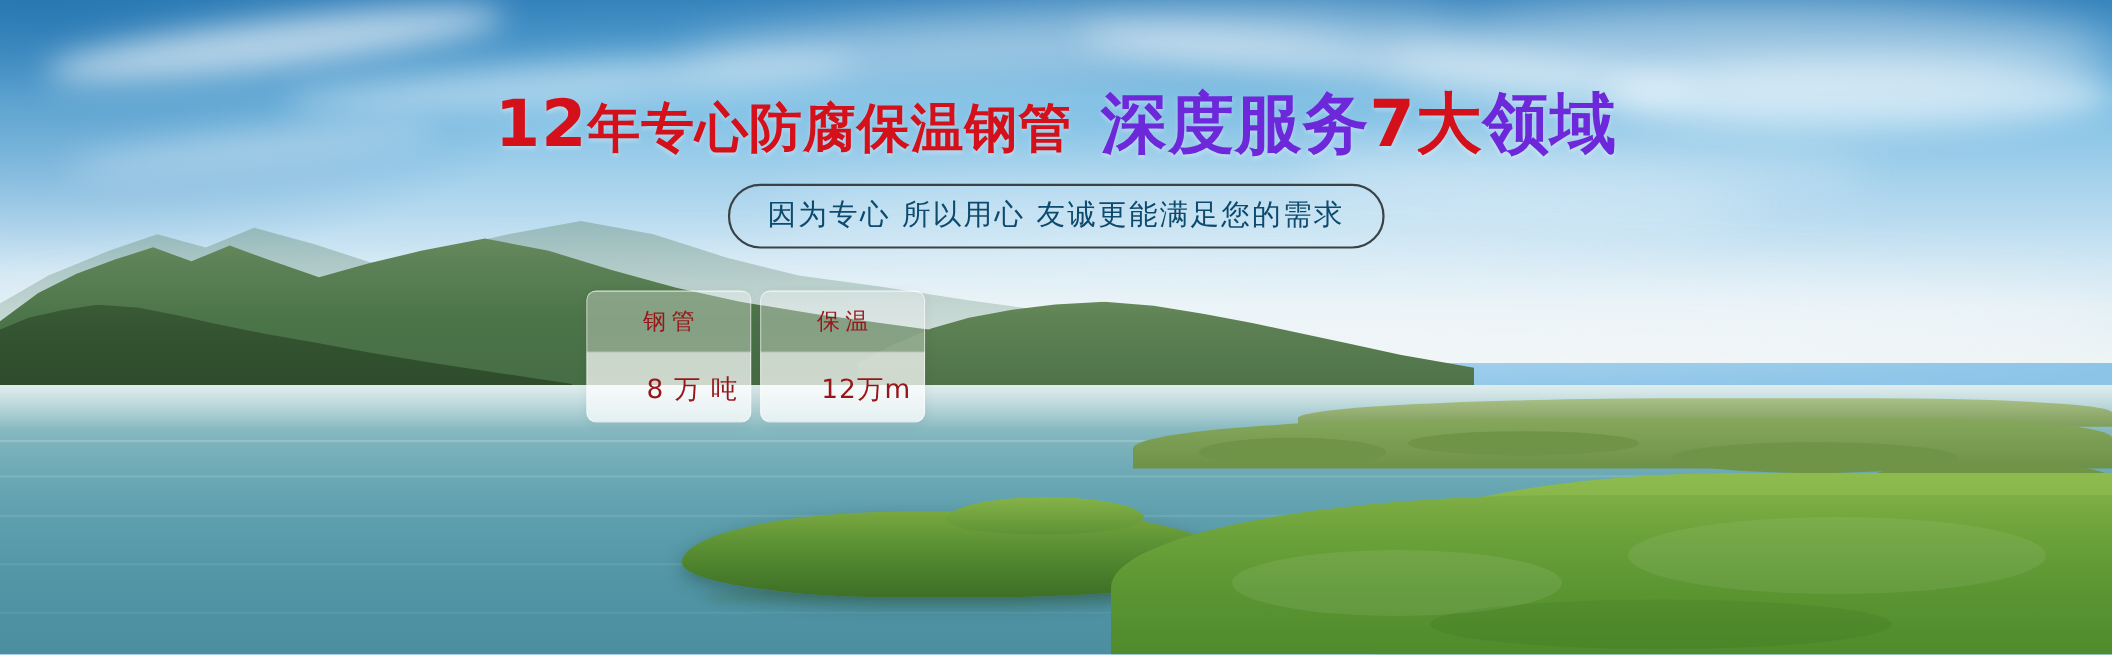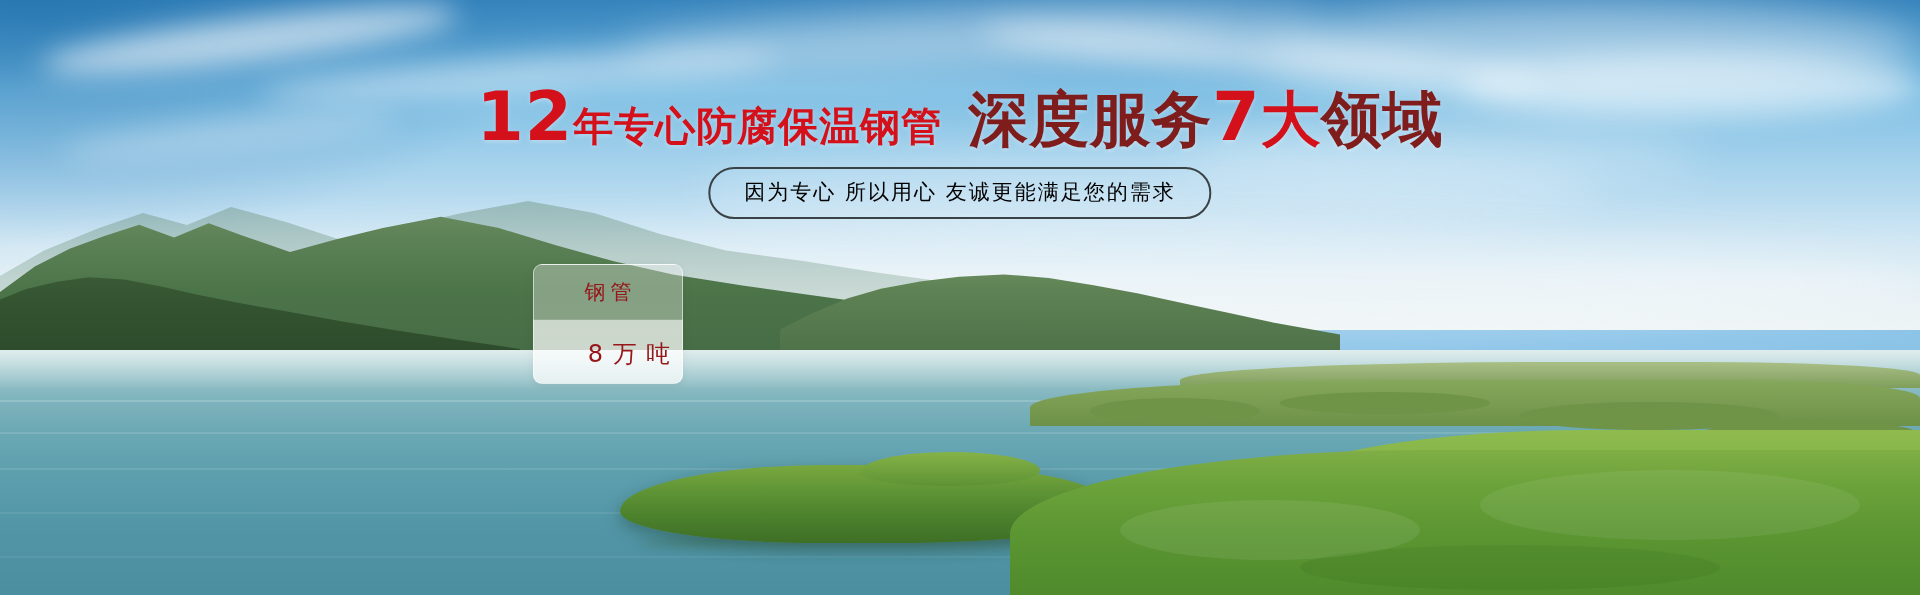--- a/index.html
+++ b/index.html
@@ -61,28 +61,28 @@
     background:linear-gradient(to bottom,#7fae45 0%,#6ba23a 25%,#5d9733 55%,#4f8a2c 100%);
     border-radius:46% 0 0 0/58% 0 0 0;}
   .grass-bottom2{position:absolute;left:1250px;top:430px;width:670px;height:165px;
     background:linear-gradient(to bottom,#8fbb4e,#5f9a32);border-radius:50% 0 0 0/45% 0 0 0;}
   .grass-tex{position:absolute;border-radius:50%;}
 
   
   .headline{position:absolute;left:0;top:83px;width:1920px;text-align:center;
     font-size:60px;font-weight:bold;line-height:1;letter-spacing:1px;white-space:nowrap;
     text-shadow:0 2px 4px rgba(255,255,255,.30);}
-  .hl-red{color:#d4111a;font-size:68px;}
-  .hl-dark{color:#7f1d1d;}
+  .hl-red{color:#d4111a;font-size:59px;}
+  .hl-dark{color:#6d28d9;}
   .hl-gap{display:inline-block;width:26px;}
 
   
   .pill{position:absolute;left:50%;transform:translateX(-50%);top:167px;
     padding:9px 34px 11px;border:2px solid #3a4246;border-radius:30px;
-    font-size:21px;color:#000000;letter-spacing:2px;white-space:nowrap;}
+    font-size:26px;color:#0c4a6e;letter-spacing:2px;white-space:nowrap;}
 
   
   .cards{position:absolute;left:533px;top:264px;display:flex;gap:8px;}
   .card{width:148px;height:118px;border-radius:9px;
     background:linear-gradient(to bottom,rgba(255,255,255,.30) 0%,rgba(255,255,255,.34) 46%,rgba(255,255,255,.72) 47%,rgba(255,255,255,.74) 100%);
     border:1px solid rgba(255,255,255,.55);
     display:flex;flex-direction:column;align-items:center;justify-content:center;
     box-shadow:0 2px 10px rgba(0,0,0,.06);gap:12px;}
   .card-title{font-size:21px;color:#96161a;letter-spacing:5px;text-indent:5px;margin-bottom:20px;}
   .card-value{font-size:24px;color:#96161a;letter-spacing:1px;white-space:nowrap;margin-left:43px;}
@@ -133,30 +133,34 @@
   <div class="island"></div>
   <div class="island2"></div>
 
   <div class="grass-bottom2"></div>
   <div class="grass-bottom"></div>
   <div class="grass-tex" style="left:1120px;top:500px;width:300px;height:60px;background:rgba(255,255,255,.08);"></div>
   <div class="grass-tex" style="left:1480px;top:470px;width:380px;height:70px;background:rgba(255,255,255,.07);"></div>
   <div class="grass-tex" style="left:1300px;top:545px;width:420px;height:45px;background:rgba(0,60,0,.07);"></div>
 
   <div class="headline">
-    <span class="hl-red">12</span><span class="hl-red" style="font-size:40px;">年专心防腐保温钢管</span><span class="hl-gap"></span><span class="hl-dark">深度服务</span><span class="hl-red">7</span><span class="hl-red" style="font-size:60px;">大</span><span class="hl-dark">领域</span>
+    <span class="hl-red">12</span><span class="hl-red" style="font-size:48px;">年专心防腐保温钢管</span><span class="hl-gap"></span><span class="hl-dark">深度服务</span><span class="hl-red">7</span><span class="hl-red" style="font-size:60px;">大</span><span class="hl-dark">领域</span>
   </div>
 
   <div class="pill">
     <span>因为专心 所以用心  友诚更能满足您的需求</span>
   </div>
 
   <div class="cards">
 
     <div class="card">
       <div class="card-title">钢管</div>
       <div class="card-value"><span>8 万 吨</span></div>
     </div>
 
 
+    <div class="card">
+      <div class="card-title">保温</div>
+      <div class="card-value"><span>12万m</span></div>
+    </div>
 
   </div>
 </div>
 
 </body></html>

